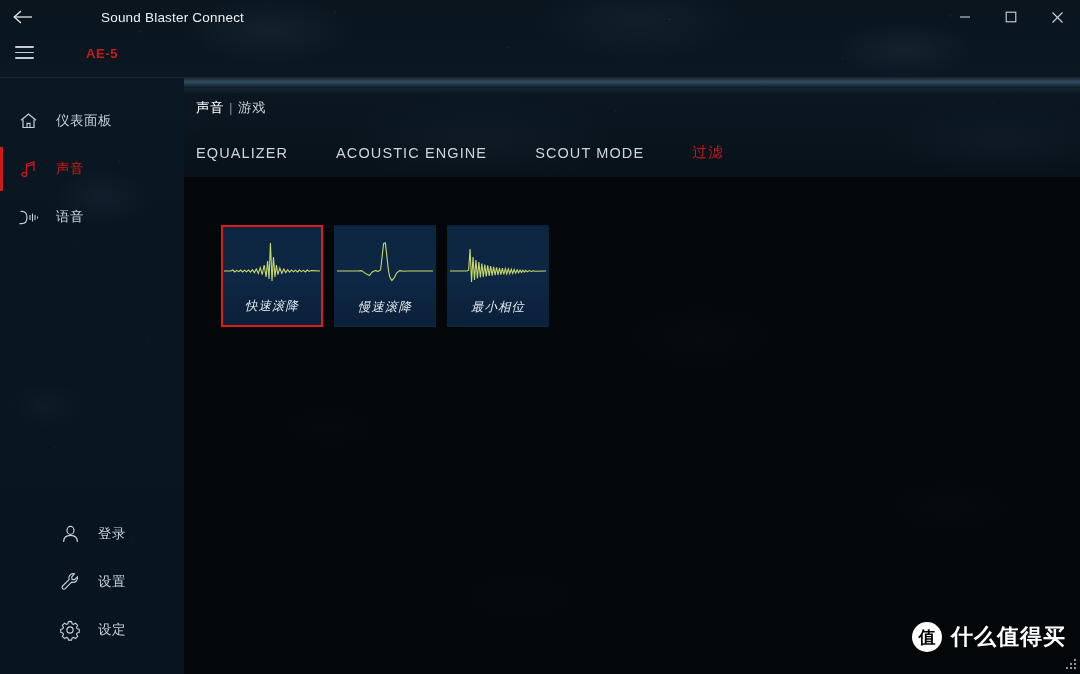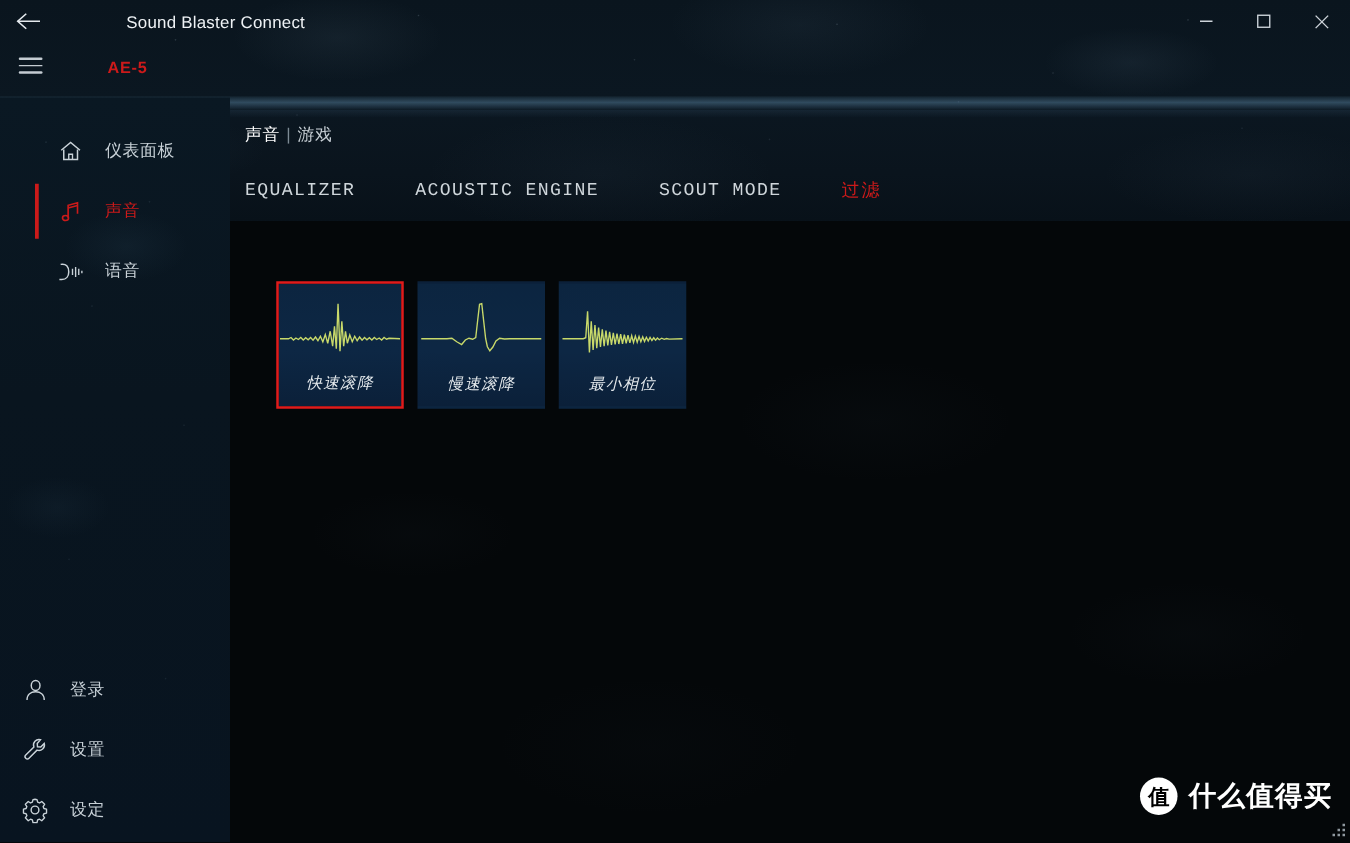--- a/index.html
+++ b/index.html
@@ -122,39 +122,39 @@
   }
   .nav-ico {
     width:56px; min-width:56px; display:flex; align-items:center; justify-content:center;
   }
   .nav-label { font-size:13.5px; color:#c9d2d8; letter-spacing:.5px; }
   .nav-item.active .nav-label { color:#cc1a1a; }
   .nav-item.active .active-bar {
     position:absolute; left:0; top:2px; width:3px; height:44px; background:#cc1a1a;
   }
   .nav-top { position:absolute; left:0; top:19px; width:184px; }
-  .nav-top .nav-item { height:48px;margin-left:28px; }
-  .nav-bottom { position:absolute; left:0; bottom:2px; width:151px; }
+  .nav-top .nav-item { height:48px; }
+  .nav-bottom { position:absolute; left:0; bottom:20px; width:151px;padding-left:42px; }
   .nav-bottom .nav-item { height:48px; }
 
   
   .content { position:absolute; left:184px; top:78px; width:896px; height:458px; }
   .breadcrumb {
     position:absolute; left:12px; top:21px;
     font-size:13.5px; color:#ffffff; letter-spacing:.5px;
   }
   .breadcrumb .sep { color:#7d8b95; margin:0 5px; }
   .breadcrumb .crumb2 { color:#c6ced4; }
 
   .tabs {
     position:absolute; left:12px; top:65px; display:flex; align-items:center;
   }
   .tab {
     font-size:14.5px; color:#cfd6db; letter-spacing:1.1px; cursor:pointer;
-    margin-right:48px; white-space:nowrap;font-family:Liberation Mono, monospace;
+    margin-right:48px; white-space:nowrap;
   }
   .tab.zh { letter-spacing:1.5px; }
   .tab.active { color:#cc1a1a; }
 
   
   .cards { position:absolute; left:37px; top:147px; display:flex; }
   .card {
     width:102px; height:102px; margin-right:11px;
     background:linear-gradient(180deg,#0c2540 0%,#0d2744 55%,#0b2039 100%);
     display:flex; flex-direction:column; align-items:center;

